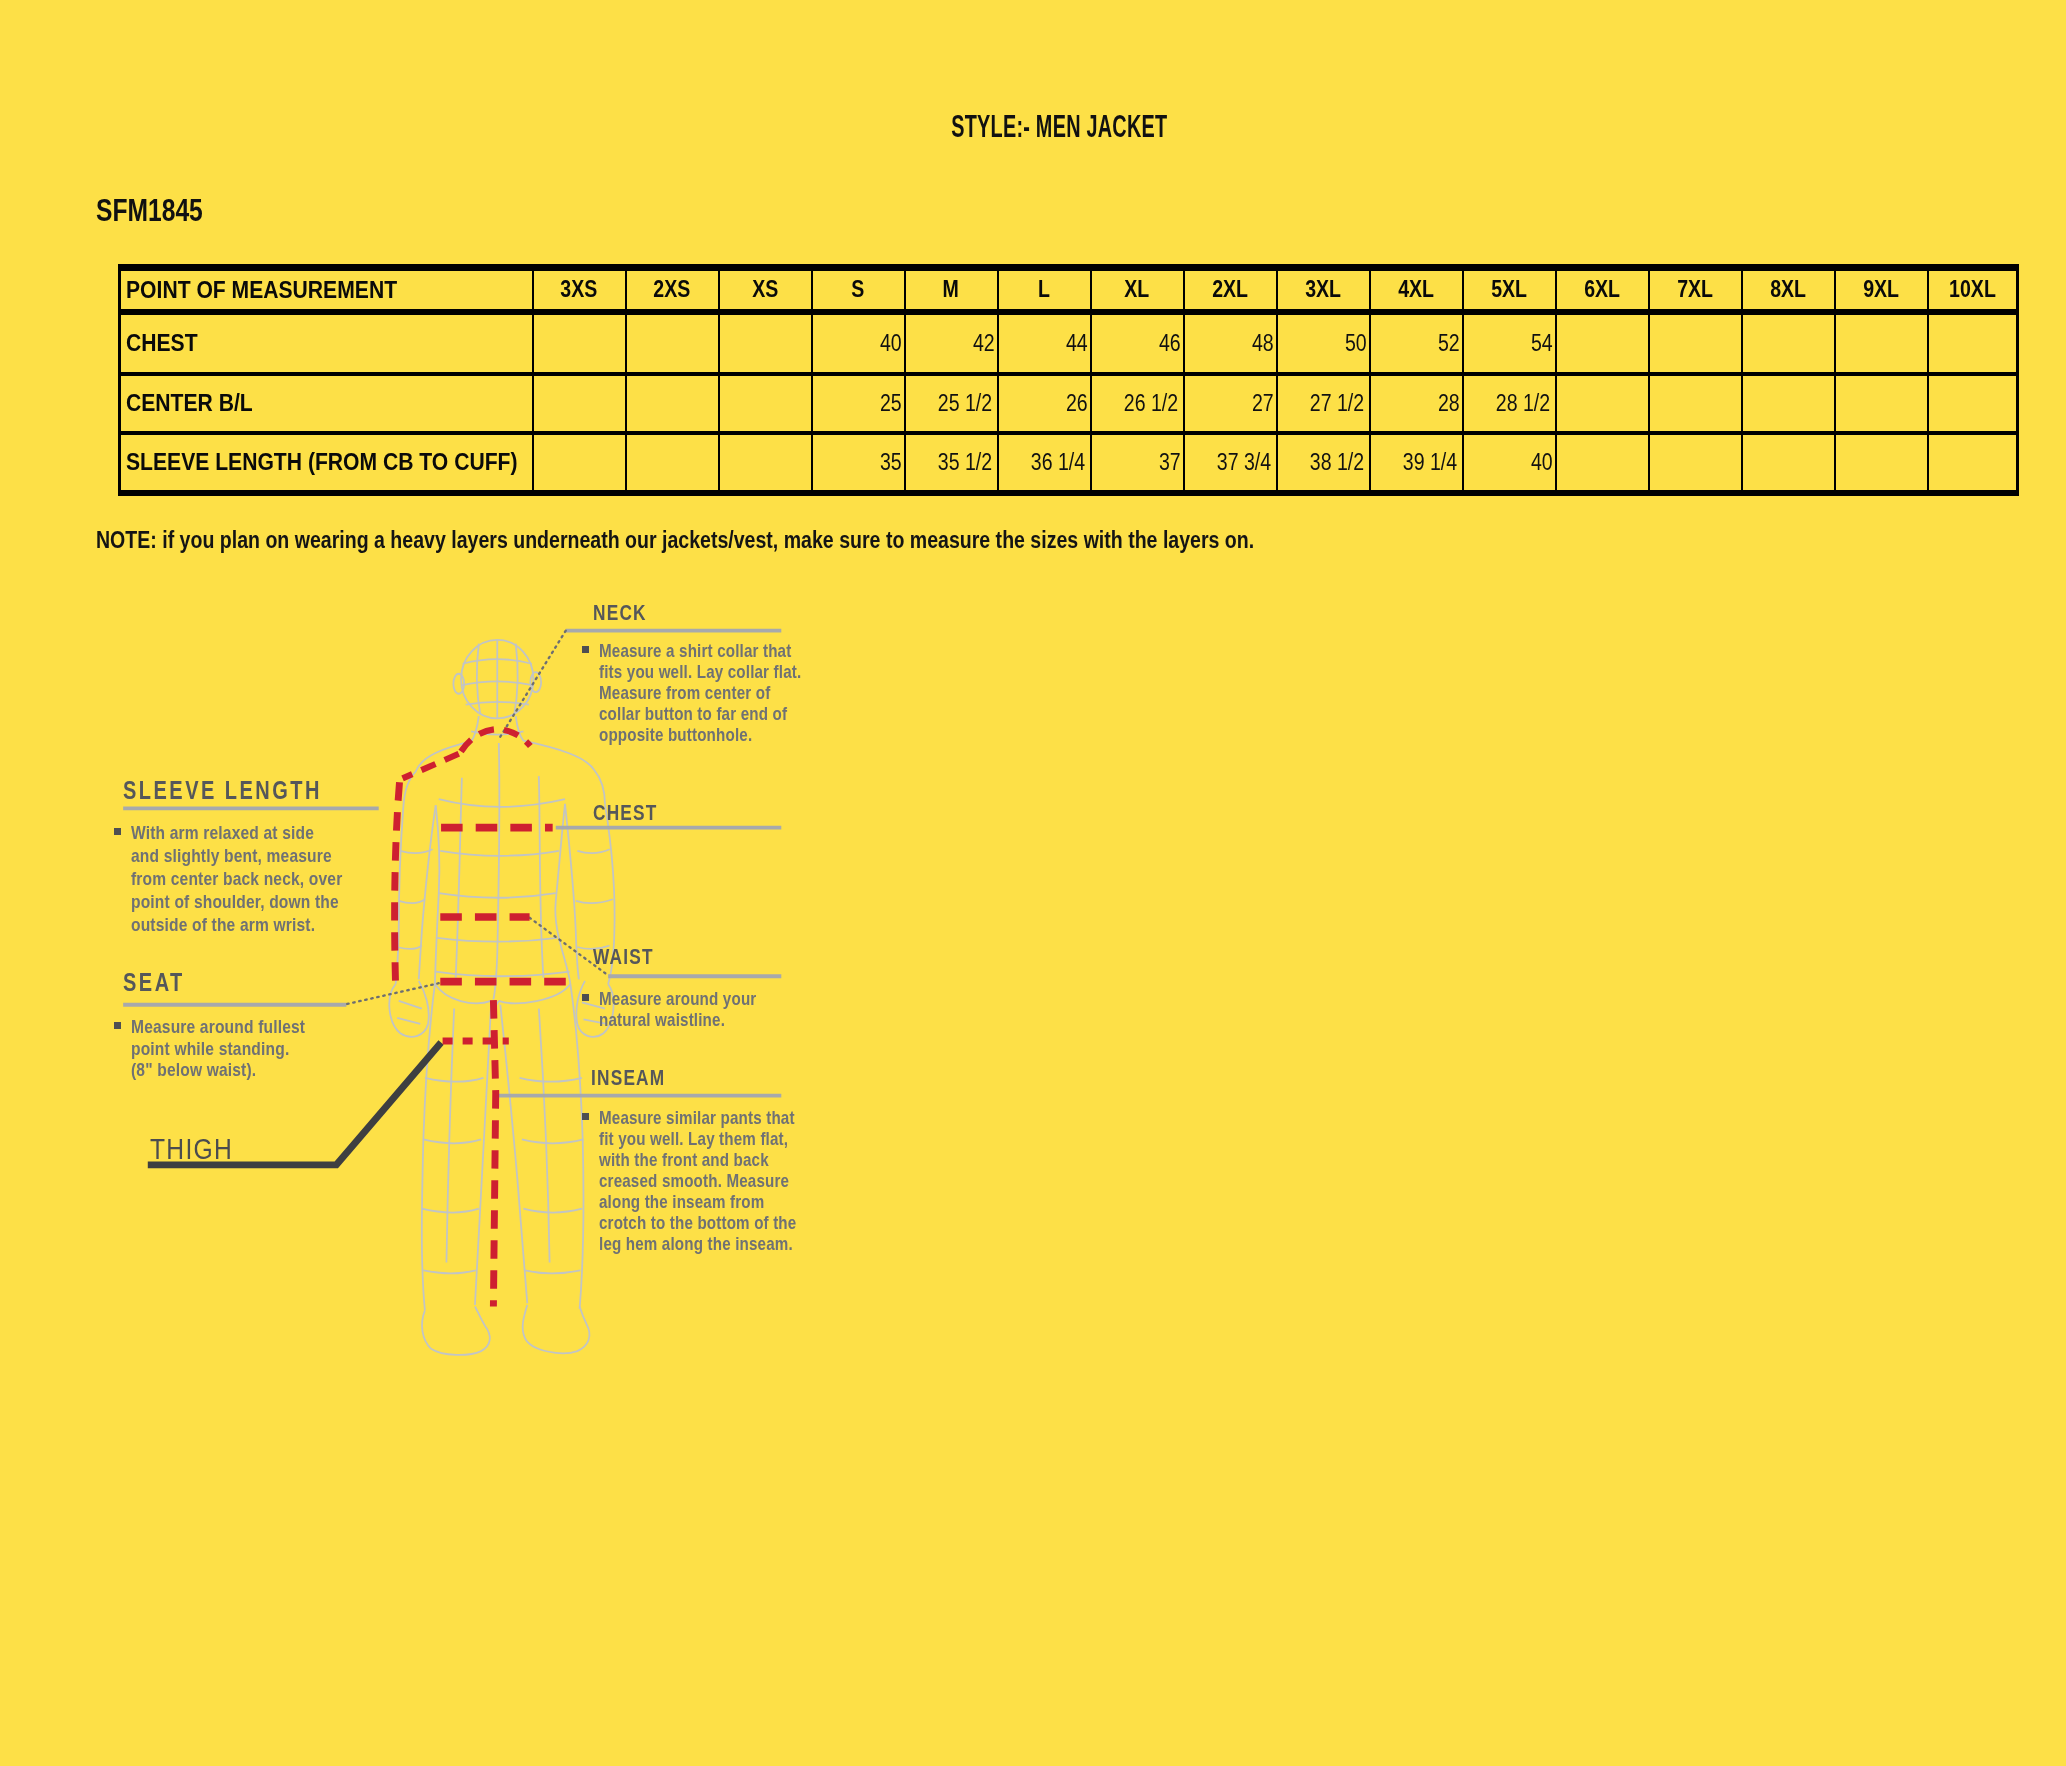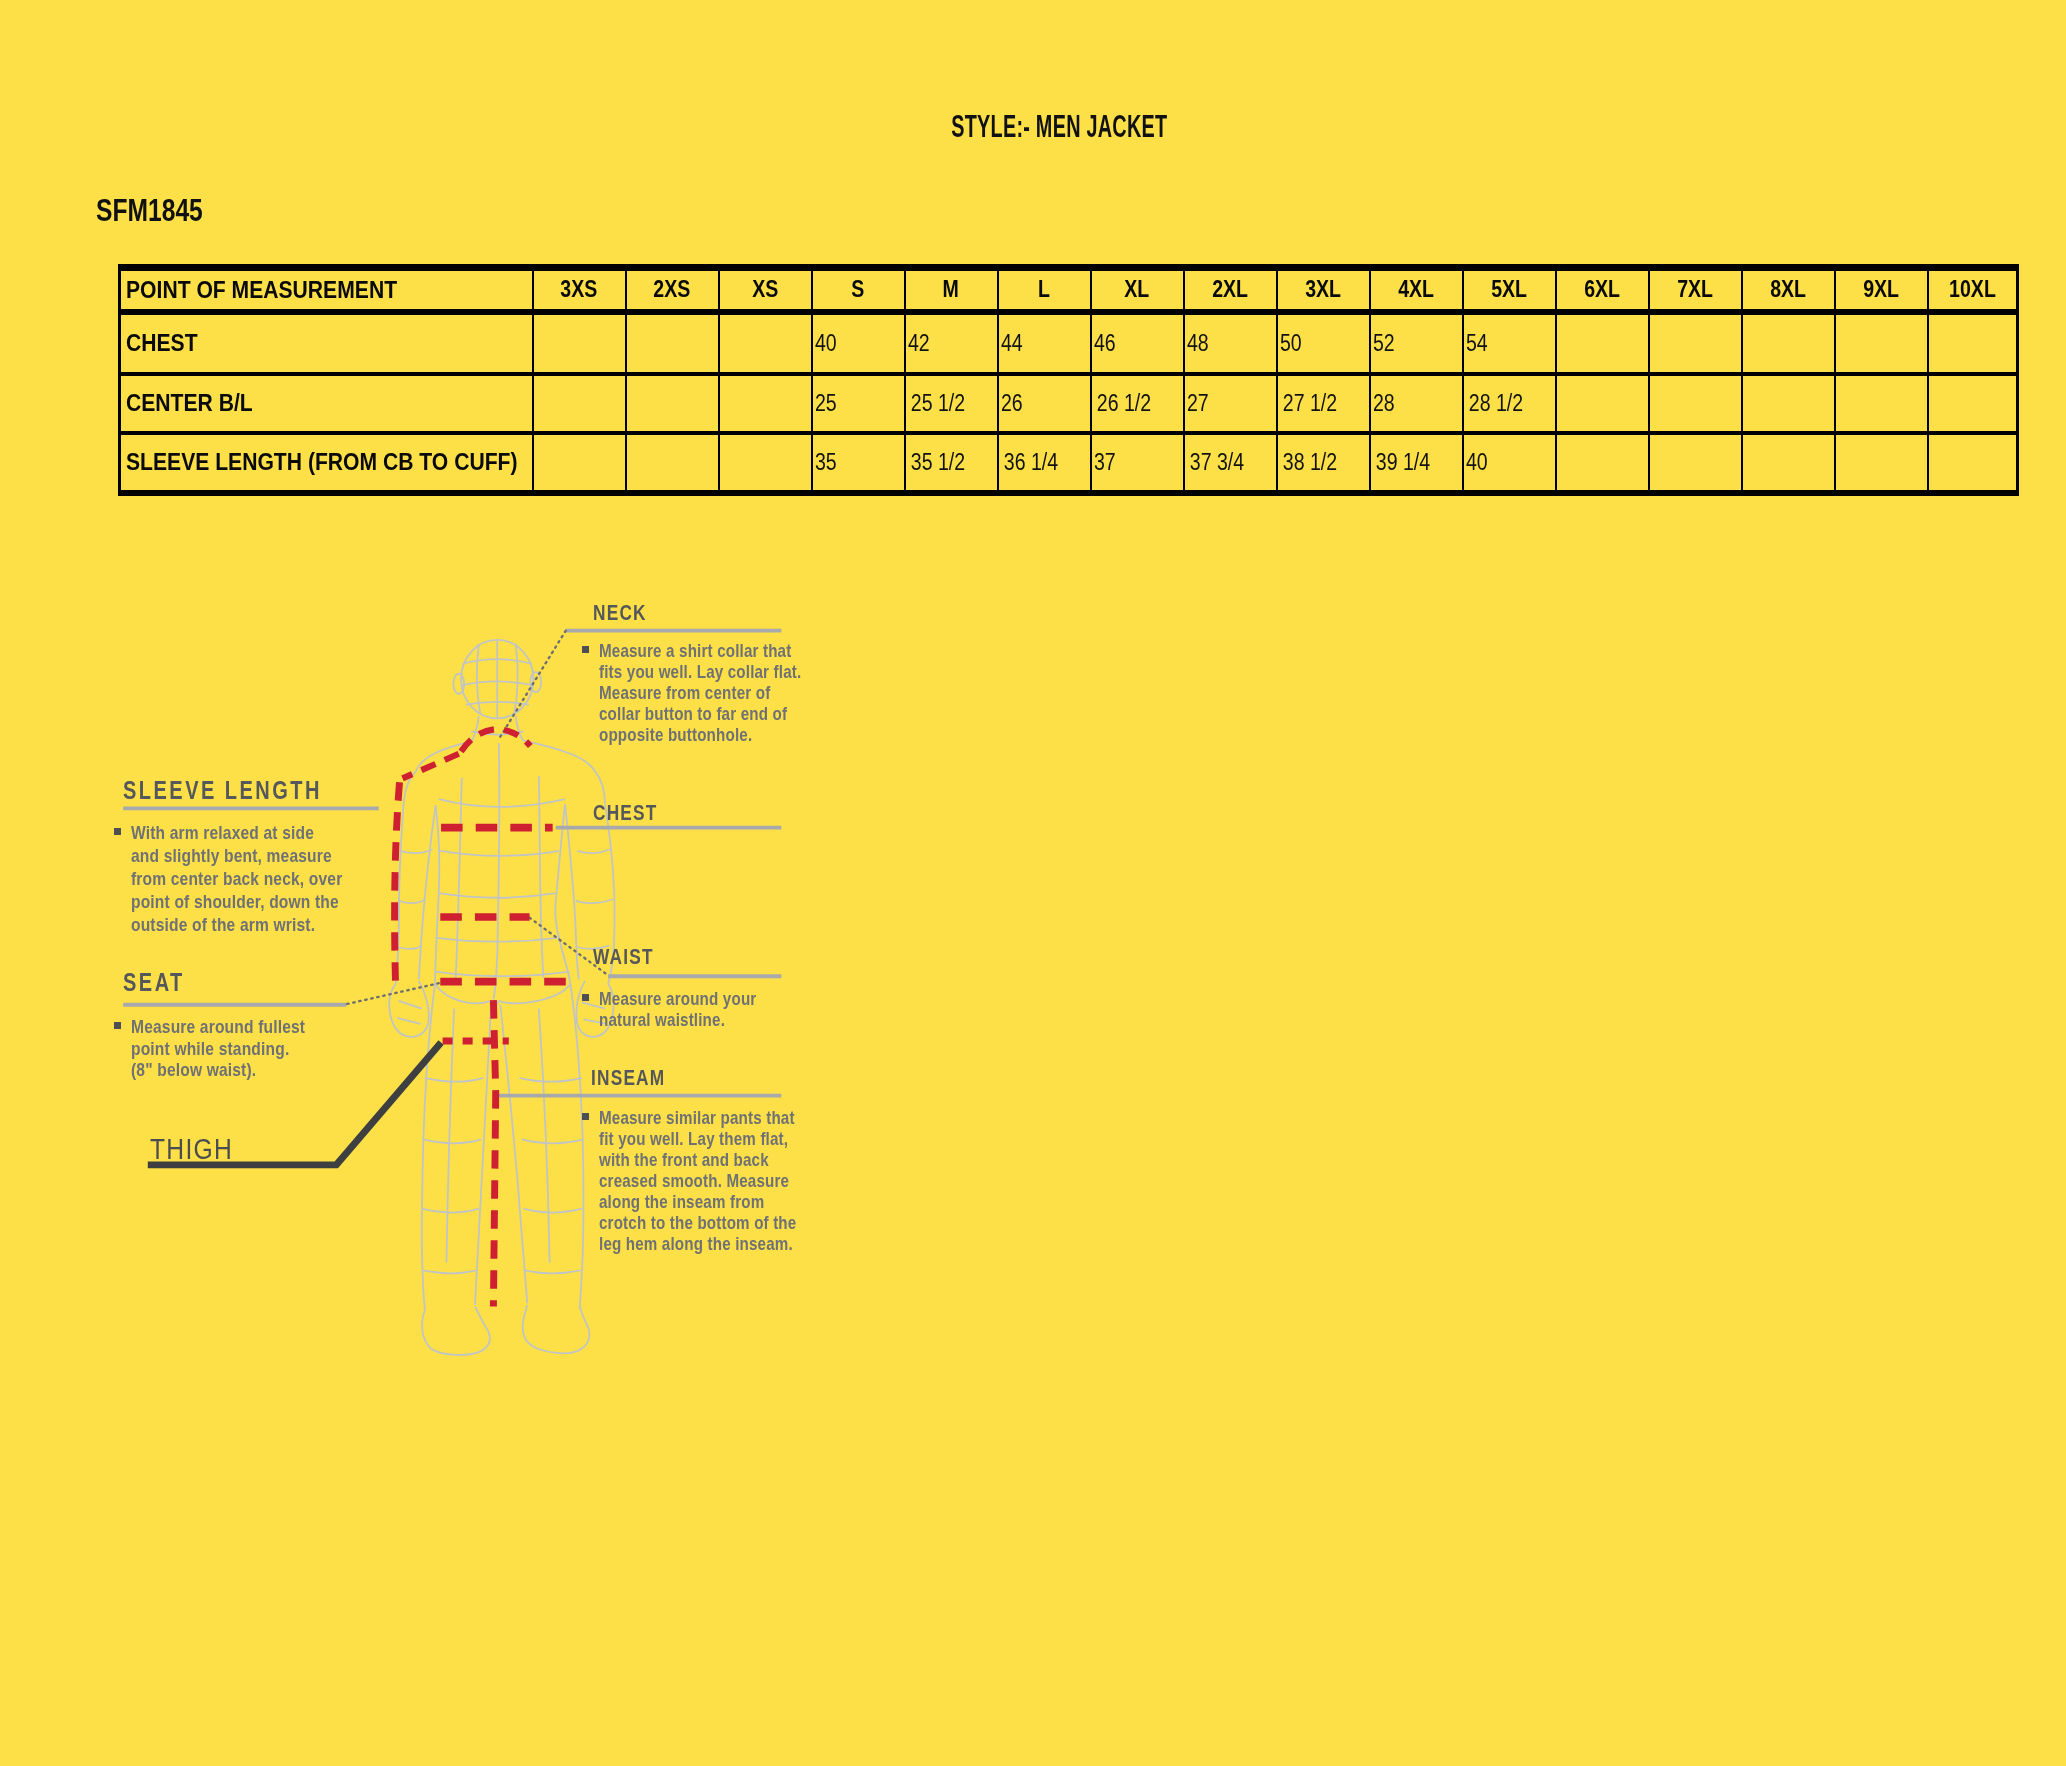--- a/index.html
+++ b/index.html
@@ -29,21 +29,21 @@
   #size-table thead tr { height:44px; }
   #size-table thead th { border-bottom-width:6.2px; }
   #size-table tbody tr.r0 { height:62px; }
   #size-table tbody tr.r1 { height:59px; }
   #size-table tbody tr.r2 { height:60px; }
   #size-table tbody td { border-top-width:4.6px; border-bottom-width:4.6px; }
   .th-label { text-align:left; }
   .th-label .cx, .row-label .cx { font-size:24px; font-weight:bold; color:#0a0a0a; transform:scaleX(0.88); margin-left:4.6px; }
   .th-size { text-align:center; }
   .th-size .cxc { font-size:23px; font-weight:bold; color:#0a0a0a; transform:scaleX(0.85); }
-  .val { text-align:left; }
+  .val { text-align:right; }
   .val .cxc { font-size:23px; font-weight:normal; color:#111; transform:scaleX(0.85); }
 
   
   .dg-h { position:absolute; line-height:26px; }
   .dg-h .cx { font-size:21.6px; font-weight:bold; color:#55575a; letter-spacing:1.5px; transform:scaleX(0.8); }
   .dg-h.lft { line-height:29px; }
   .dg-h.lft .cx { font-size:25px; letter-spacing:3.1px; }
   .dg-h.thigh { line-height:34px; }
   .dg-h.thigh .cx { font-size:29px; font-weight:normal; color:#4b4c4f; letter-spacing:1.5px; transform:scaleX(0.85); }
 
@@ -169,20 +169,23 @@
           <td class="val"><span class="cxc"></span></td>
           <td class="val"><span class="cxc"></span></td>
           <td class="val"><span class="cxc"></span></td>
           <td class="val"><span class="cxc"></span></td>
           <td class="val"><span class="cxc"></span></td>
         </tr>
       </tbody>
     </table>
   </div>
 
+  <div class="abs" id="note-wrap">
+    <span class="cx">NOTE: if you plan on wearing a heavy layers underneath our jackets/vest, make sure to measure the sizes with the layers on.</span>
+  </div>
 
   <svg id="diagram-svg" class="abs" width="2066" height="1767" viewBox="0 0 2684 2295" aria-hidden="true">
 
     <g stroke="#c1c4c6" stroke-width="2.3" fill="none">
 
       <ellipse cx="646" cy="882" rx="47" ry="51"></ellipse>
       <path d="M646 832 V933"></path>
       <path d="M601 862 Q646 850 691 862"></path>
       <path d="M599 890 Q646 880 693 890"></path>
       <path d="M605 915 Q646 908 687 915"></path>

